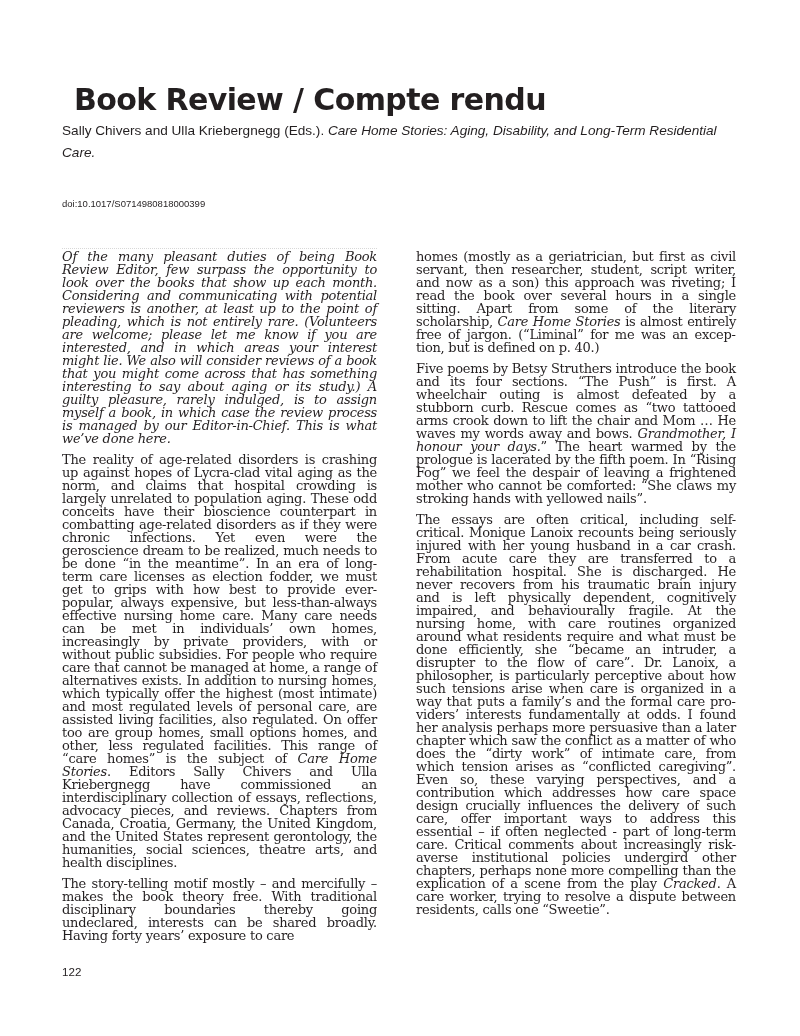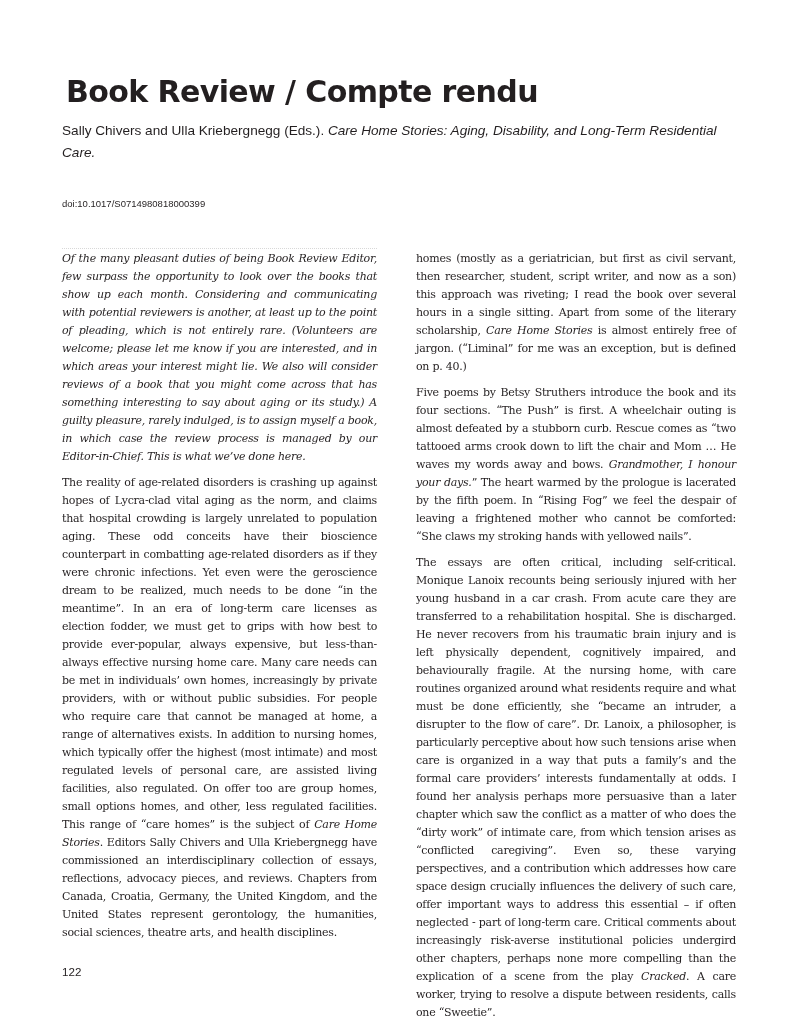--- a/index.html
+++ b/index.html
@@ -1,42 +1,42 @@
 <!DOCTYPE html>
 <html><head>
 <meta charset="utf-8">
 <style>
   html, body { margin: 0; padding: 0; background: #ffffff; }
   body { width: 800px; height: 1036px; position: relative; overflow: hidden; color: #231f20; }
   .page { position: absolute; left: 0; top: 0; width: 800px; height: 1036px; }
   .title {
     position: absolute; left: 62px; top: 70px;
     font-family: "DejaVu Sans", sans-serif; font-weight: bold;
-    font-size: 30px; letter-spacing: -0.6px; color: #231f20; margin: 4px; white-space: nowrap;
+    font-size: 30px; letter-spacing: -0.6px; color: #231f20; margin: 12px; white-space: nowrap;
   }
   .citation {
     position: absolute; left: 62px; top: 120px; width: 690px;
     font-family: "Liberation Sans", sans-serif; font-size: 13.6px; line-height: 22px; color: #231f20;
   }
   .citation em { font-style: italic; }
   .reviewer {
     position: absolute; left: 62px; top: 171px;
     font-family: "Liberation Sans", sans-serif; font-size: 13.6px; color: #231f20; white-space: nowrap;
   }
   .doi {
     position: absolute; left: 62px; top: 198px;
     font-family: "Liberation Sans", sans-serif; font-size: 9.5px; color: #231f20; white-space: nowrap;
   }
   .rule {
     position: absolute; left: 62px; top: 248px; width: 315px; height: 0;
     border-top: 1px dotted #d8d8d8;
   }
   .col {
     position: absolute; top: 250px;
-    font-family: "DejaVu Serif", serif; font-size: 11px; line-height: 18px;
+    font-family: "DejaVu Serif", serif; font-size: 13px; line-height: 13px;
     text-align: justify; color: #231f20; letter-spacing: -0.25px;
   }
   .col-left { left: 62px; width: 315px; }
   .col-right { left: 416px; width: 320px; }
   .col p { margin: 0 0 8px 0; }
   .col p.intro { font-style: italic; }
   .col em { }
   .footer {
     position: absolute; left: 62px; top: 965px; width: 674px;
     font-family: "Liberation Sans", sans-serif; font-size: 11.6px; color: #231f20;
@@ -55,20 +55,21 @@
     <em>Care Home Stories: Aging, Disability, and Long-Term Residential Care.</em><br>
   </div>
 
   <div class="doi">doi:10.1017/S0714980818000399</div>
 
   <div class="rule"></div>
 
   <div class="col col-left">
     <p class="intro">Of the many pleasant duties of being Book Review Editor, few surpass the opportunity to look over the books that show up each month. Considering and communicating with potential reviewers is another, at least up to the point of pleading, which is not entirely rare. (Volunteers are welcome; please let me know if you are interested, and in which areas your interest might lie. We also will consider reviews of a book that you might come across that has something interesting to say about aging or its study.) A guilty pleasure, rarely indulged, is to assign myself a book, in which case the review process is managed by our Editor-in-Chief. This is what we’ve done here.</p>
     <p><span>The reality of age-related disorders is crashing up against hopes of Lycra-clad vital aging as the norm, and claims that hospital crowding is largely unrelated to population aging. These odd conceits have their bio­science counterpart in combatting age-related disor­ders as if they were chronic infections. Yet even were the geroscience dream to be realized, much needs to be done “in the meantime”. In an era of long-term care licenses as election fodder, we must get to grips with how best to provide ever-popular, always expensive, but less-than-always effective nursing home care. Many care needs can be met in individuals’ own homes, increasingly by private providers, with or without public subsidies. For people who require care that cannot be managed at home, a range of alternatives exists. In addition to nursing homes, which typically offer the highest (most intimate) and most regulated levels of personal care, are assisted living facilities, also regulated. On offer too are group homes, small options homes, and other, less regulated facilities. This range of “care homes” is the subject of </span><em>Care Home Stories</em><span>. Editors Sally Chivers and Ulla Kriebergnegg have commissioned an interdisciplinary collection of essays, reflections, advocacy pieces, and reviews. Chapters from Canada, Croatia, Germany, the United Kingdom, and the United States represent gerontology, the humanities, social sciences, theatre arts, and health disciplines.</span></p>
+    <p>The story-telling motif mostly – and mercifully – makes the book theory free. With traditional disciplinary boundaries thereby going undeclared, interests can be shared broadly. Having forty years’ exposure to care</p>
   </div>
 
   <div class="col col-right">
     <p><span>homes (mostly as a geriatrician, but first as civil ser­vant, then researcher, student, script writer, and now as a son) this approach was riveting; I read the book over several hours in a single sitting. Apart from some of the literary scholarship, </span><em>Care Home Stories</em><span> is almost entirely free of jargon. (“Liminal” for me was an excep­tion, but is defined on p. 40.)</span></p>
     <p><span>Five poems by Betsy Struthers introduce the book and its four sections. “The Push” is first. A wheelchair outing is almost defeated by a stubborn curb. Rescue comes as “two tattooed arms crook down to lift the chair and Mom … He waves my words away and bows. </span><em>Grandmother, I honour your days.</em><span>” The heart warmed by the prologue is lacerated by the fifth poem. In “Rising Fog” we feel the despair of leaving a frightened mother who cannot be comforted: “She claws my stroking hands with yellowed nails”.</span></p>
     <p><span>The essays are often critical, including self-critical. Monique Lanoix recounts being seriously injured with her young husband in a car crash. From acute care they are transferred to a rehabilitation hospital. She is dis­charged. He never recovers from his traumatic brain injury and is left physically dependent, cognitively impaired, and behaviourally fragile. At the nursing home, with care routines organized around what res­idents require and what must be done efficiently, she “became an intruder, a disrupter to the flow of care”. Dr. Lanoix, a philosopher, is particularly perceptive about how such tensions arise when care is organized in a way that puts a family’s and the formal care pro­viders’ interests fundamentally at odds. I found her analysis perhaps more persuasive than a later chapter which saw the conflict as a matter of who does the “dirty work” of intimate care, from which tension arises as “conflicted caregiving”. Even so, these varying perspectives, and a contribution which addresses how care space design crucially influences the delivery of such care, offer important ways to address this essential – if often neglected - part of long-term care. Critical comments about increasingly risk-averse institutional policies undergird other chapters, per­haps none more compelling than the explication of a scene from the play </span><em>Cracked</em><span>. A care worker, trying to resolve a dispute between residents, calls one “Sweetie”.</span></p>
   </div>
 
   <div class="footer">
     <span>122</span>

